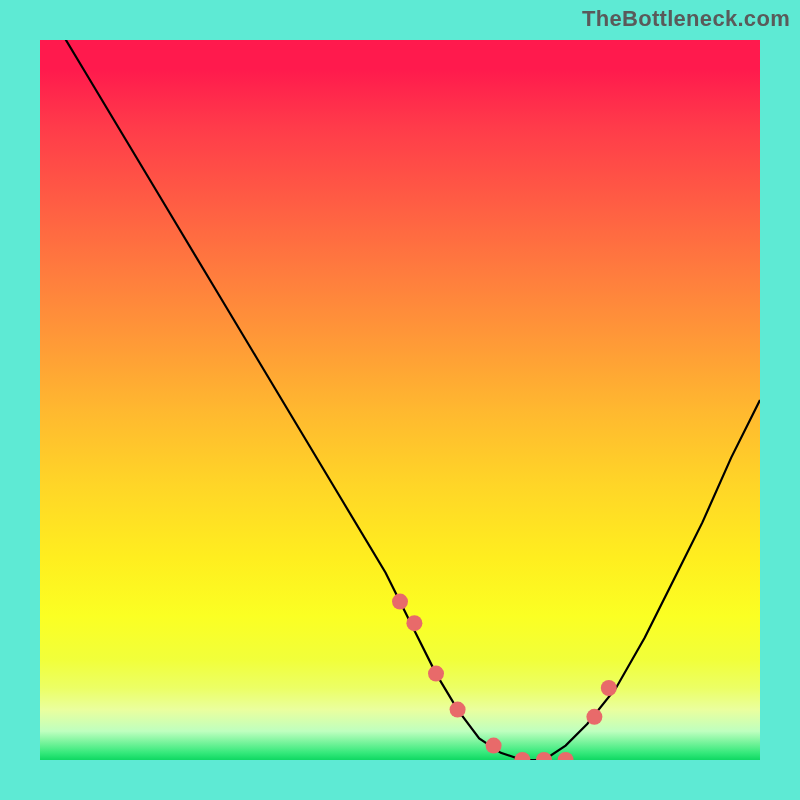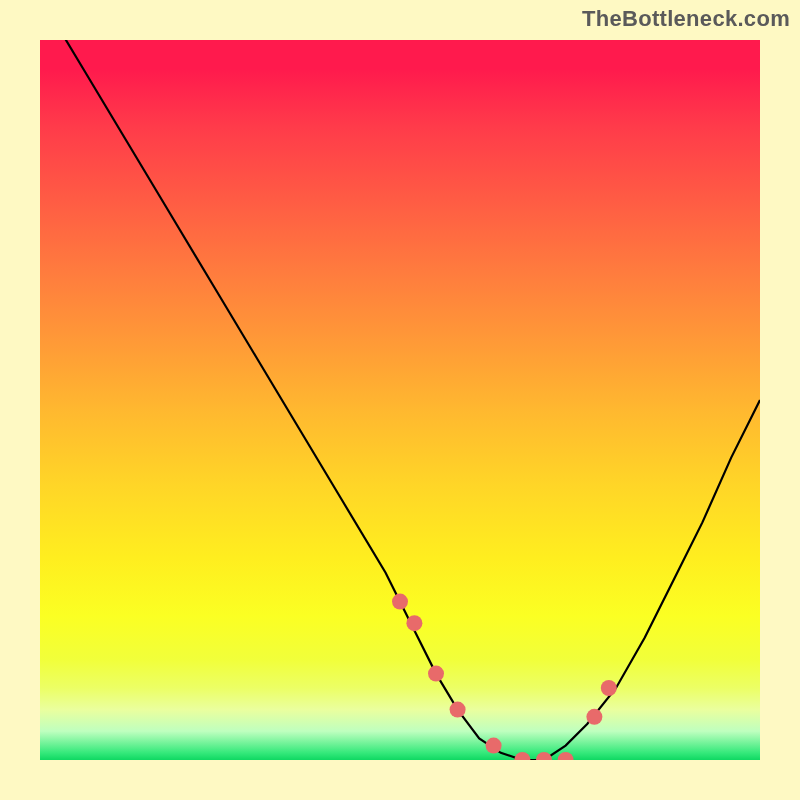--- a/index.html
+++ b/index.html
@@ -8,21 +8,21 @@
     width: 800px;
     height: 800px;
     overflow: hidden;
     background: #000;
     font-family: Arial, Helvetica, sans-serif;
   }
   .frame {
     position: relative;
     width: 800px;
     height: 800px;
-    background: #fef9c3;
+    background: #5eead4;
   }
   .watermark {
     position: absolute;
     top: 6px;
     right: 10px;
     font-size: 22px;
     font-weight: bold;
     color: #5a5a5a;
     letter-spacing: 0.3px;
     z-index: 20;

